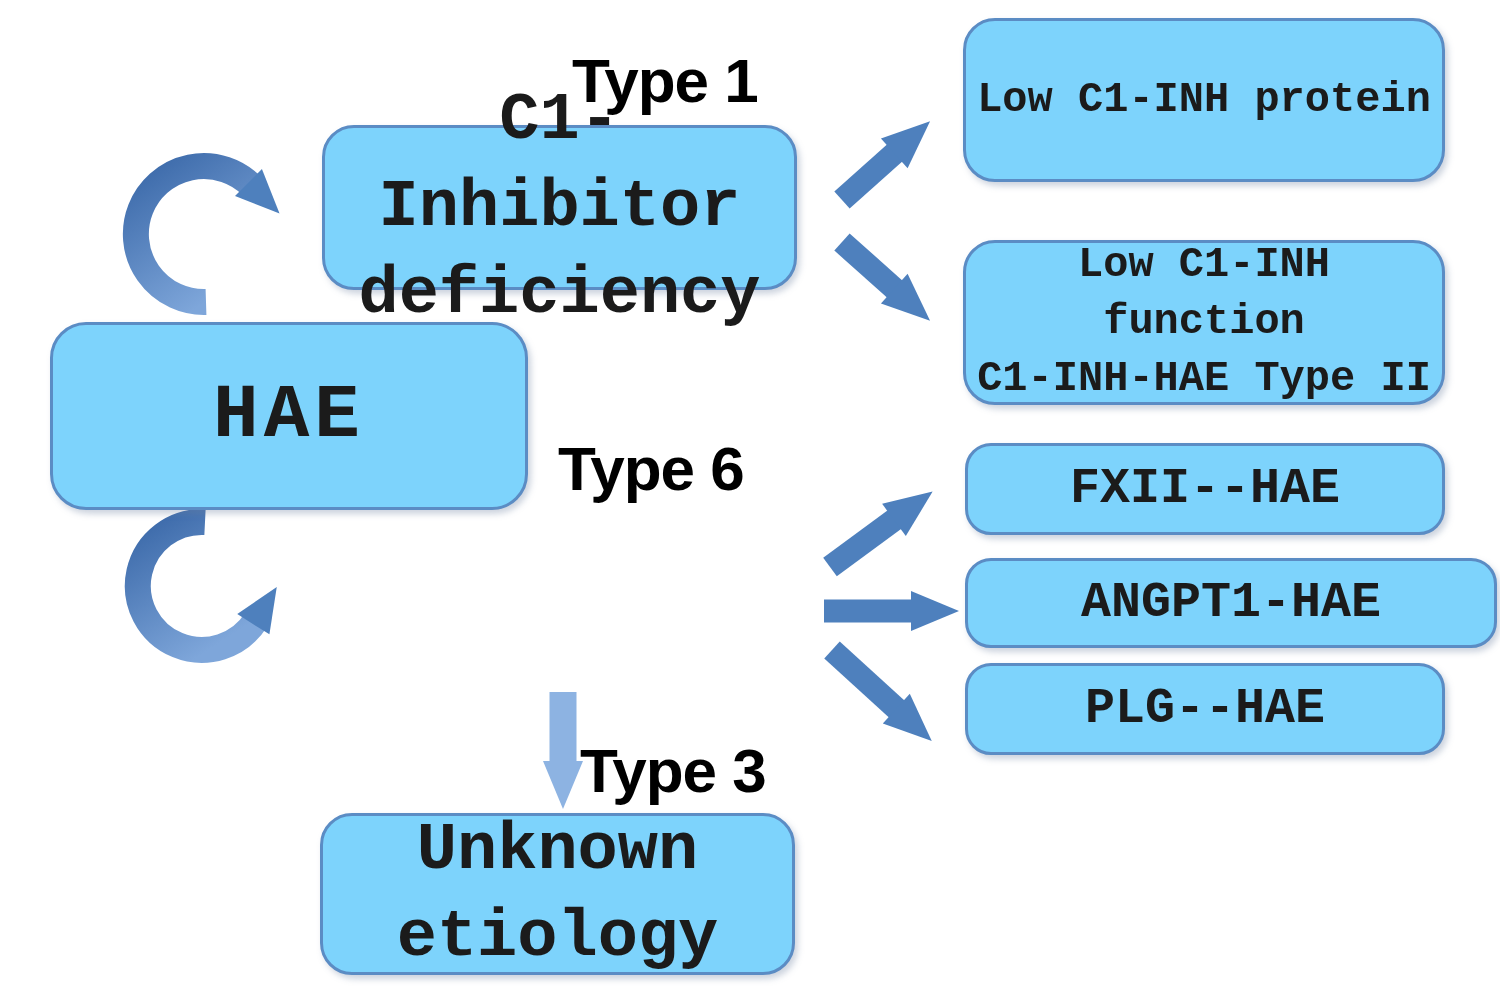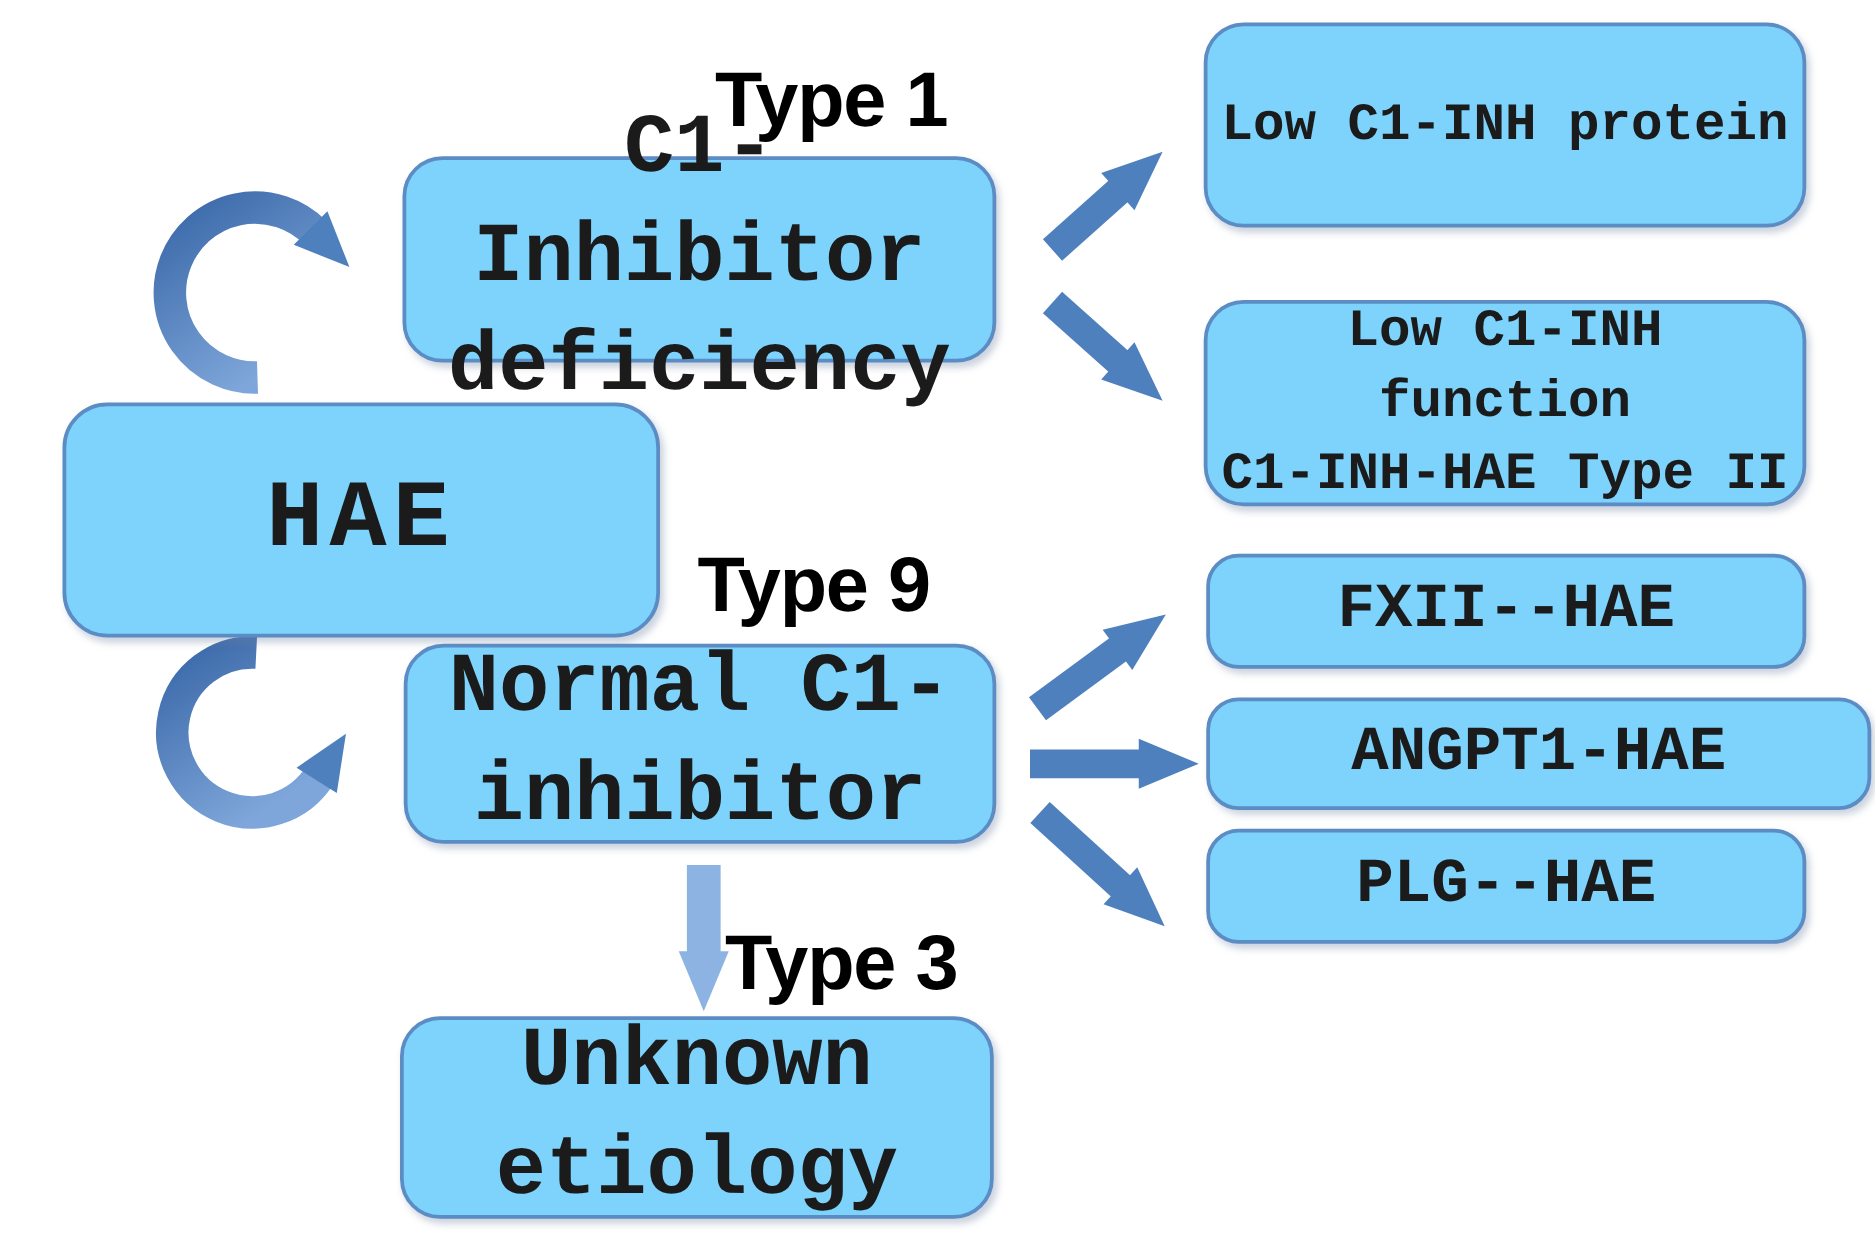--- a/index.html
+++ b/index.html
@@ -60,36 +60,32 @@
     <line x1="830" y1="567" x2="898" y2="517" stroke="#4e80bd" stroke-width="23" marker-end="url(#mBlue)"></line>
 
     <line x1="824" y1="611" x2="916" y2="611" stroke="#4e80bd" stroke-width="23" marker-end="url(#mBlue)"></line>
 
     <line x1="832" y1="650" x2="900" y2="712" stroke="#4e80bd" stroke-width="23" marker-end="url(#mBlue)"></line>
 
     <line x1="563" y1="692" x2="563" y2="766" stroke="#8db3e2" stroke-width="27" marker-end="url(#mLight)"></line>
   </svg>
 
   <div class="type-label" style="left:572px;top:50px;">Type 1</div>
-  <div class="type-label" style="left:558px;top:438px;">Type 9</div>
+  <div class="type-label" style="left:558px;top:438px;">Type 6</div>
   <div class="type-label" style="left:580px;top:740px;">Type 3</div>
 
   <div class="node hae-box" style="left:50px;top:322px;width:478px;height:188px;">
     <span class="ln">HAE</span>
   </div>
 
   <div class="node big2" style="left:322px;top:125px;width:475px;height:165px;">
     <span class="ln">C1-Inhibitor</span>
     <span class="ln">deficiency</span>
   </div>
 
-  <div class="node big2" style="left:323px;top:515px;width:474px;height:160px;">
-    <span class="ln">Normal C1-</span>
-    <span class="ln">inhibitor</span>
-  </div>
 
   <div class="node big2" style="left:320px;top:813px;width:475px;height:162px;">
     <span class="ln">Unknown</span>
     <span class="ln">etiology</span>
   </div>
 
   <div class="node small2" style="left:963px;top:18px;width:482px;height:164px;">
     <span class="ln">Low C1-INH protein</span>
   </div>
 

